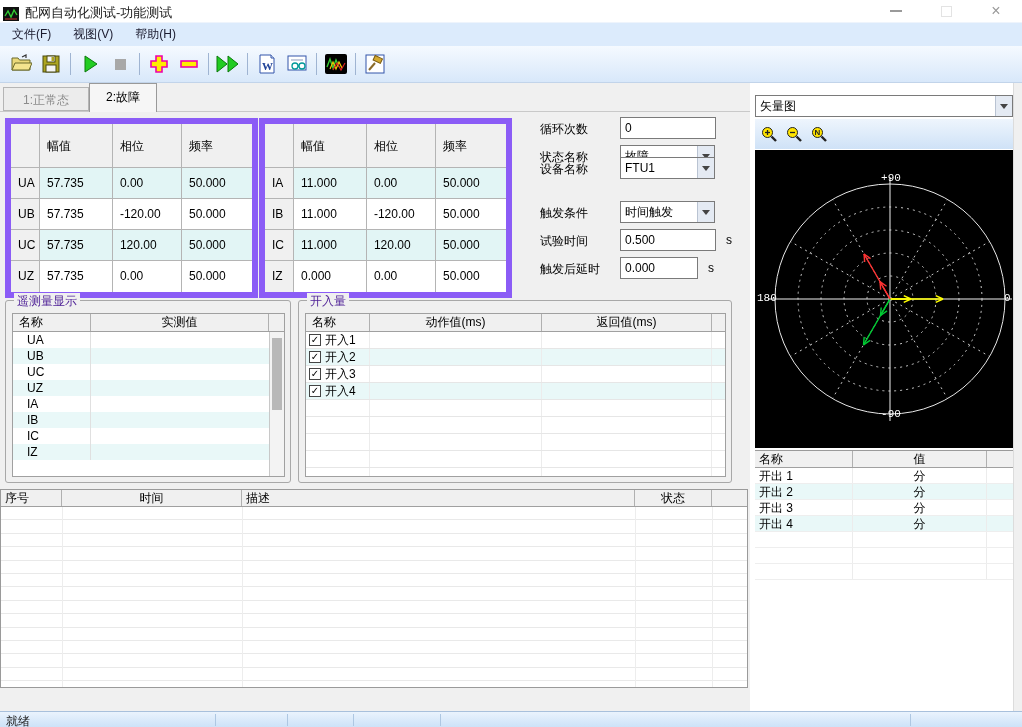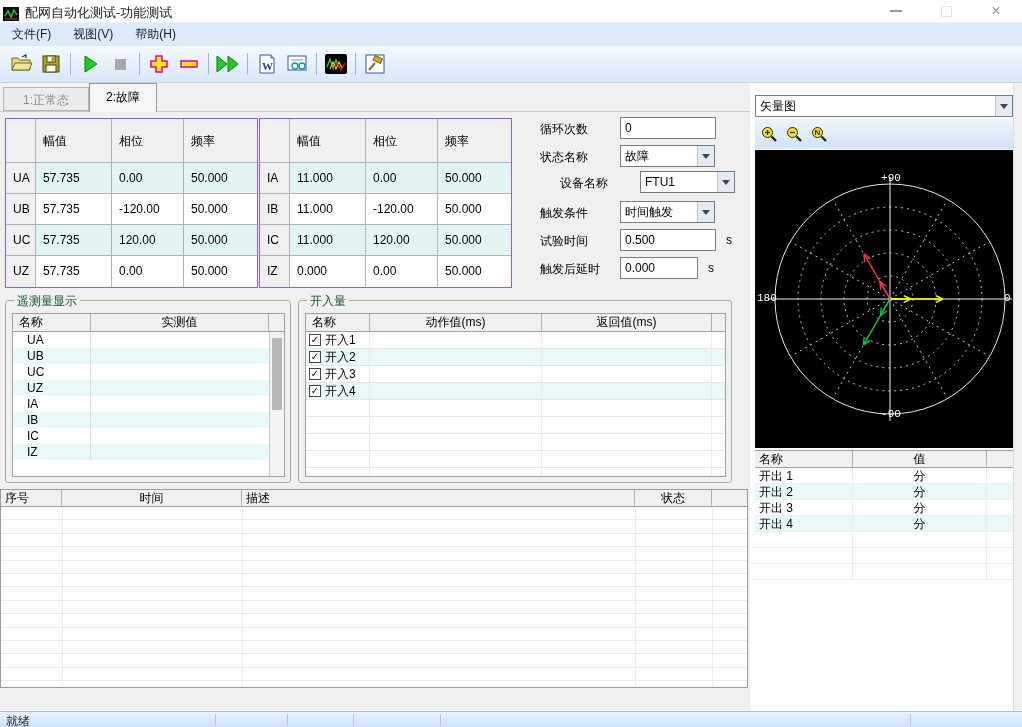--- a/index.html
+++ b/index.html
@@ -26,21 +26,21 @@
 .tsep{width:1px;height:22px;background:#9fb4d2;margin:0 4px}
 
 
 #left-area{position:absolute;left:0;top:83px;width:750px;height:628px;background:#f0f0f0}
 #tabline{position:absolute;left:0;top:28px;width:750px;height:1px;background:#c9c9c9}
 .tab{position:absolute;text-align:center;z-index:1}
 #tab-normal{left:3px;top:4px;width:86px;height:24px;line-height:24px;background:#ececec;border:1px solid #b5b5b5;color:#8c8c8c}
 #tab-fault{left:89px;top:0;width:68px;height:29px;line-height:27px;background:#f6f6f6;border:1px solid #999;border-bottom:none;color:#000;z-index:2}
 
 
-.ph-table{position:absolute;top:35px;background:#737373;border:1px solid #8b5cf6;width:253px}
+.ph-table{position:absolute;top:35px;background:#737373;border:6px solid #8b5cf6;width:253px}
 #voltage-table{left:5px}
 #current-table{left:259px}
 .ph-row{display:flex}
 .ph-cell{border-right:1px solid #b4b4b4;border-bottom:1px solid #b4b4b4;height:31px;line-height:30px;padding-left:7px;background:#fff;overflow:hidden}
 .ph-head .ph-cell{height:44px;line-height:44px;background:#f0f0f0}
 .ph-cell:nth-child(1){width:30px;background:#f0f0f0}
 .ph-cell:nth-child(2){width:76px}
 .ph-cell:nth-child(3){width:72px}
 .ph-cell:nth-child(4){width:73px;border-right:none}
 .ph-row.tint .ph-cell:nth-child(n+2){background:#e2f5f5}
@@ -54,21 +54,21 @@
 .combo{position:absolute;left:84px;top:0;width:95px;height:22px;border:1px solid #7a7a7a;background:#fff;display:flex}
 .combo-text{flex:1;line-height:20px;padding-left:4px;overflow:hidden;white-space:nowrap}
 .combo-btn{width:17px;height:20px;background:#e4eaf3;border-left:1px solid #b9c3d2;display:flex;align-items:center;justify-content:center}
 .tri-down{width:0;height:0;border-left:4px solid transparent;border-right:4px solid transparent;border-top:5px solid #444}
 .unit{position:absolute;top:4px;color:#000}
 
 
 .groupbox{position:absolute;top:217px;height:183px;border:1px solid #a8a8a8;border-radius:3px}
 #telemetry-group{left:5px;width:286px}
 #digital-group{left:298px;width:434px}
-.group-legend{position:absolute;top:-8px;left:8px;background:#f0f0f0;padding:0 3px;color:#14532d}
+.group-legend{position:absolute;top:-8px;left:8px;background:#f0f0f0;padding:0 3px;color:#4c1d95}
 
 
 #telemetry-table{position:absolute;left:6px;top:12px;width:273px;height:164px;background:#fff;border:1px solid #a0a0a0;overflow:hidden}
 .t-head{display:flex;height:18px;background:#f0f0f0;border-bottom:1px solid #a0a0a0}
 .t-head .h1{width:78px;border-right:1px solid #b0b0b0;padding-left:6px;line-height:17px}
 .t-head .h2{width:178px;border-right:1px solid #b0b0b0;text-align:center;line-height:17px}
 .t-head .h3{flex:1}
 #telemetry-body{position:absolute;left:0;top:18px;width:257px;height:145px}
 .t-row{display:flex;height:16px}
 .t-row.tint{background:#e9f8f8}
@@ -332,21 +332,21 @@
         </div>
         <div class="form-row" style="top: 32px;">
           <span class="form-label">状态名称</span>
           <div class="combo">
             <span class="combo-text">故障</span>
             <span class="combo-btn">
               <span class="tri-down"></span>
             </span>
           </div>
         </div>
-        <div class="form-row" style="top: 58px; margin-left: 20px;">
+        <div class="form-row" style="top: 44px;">
           <span class="form-label">设备名称</span>
           <div class="combo">
             <span class="combo-text">FTU1</span>
             <span class="combo-btn">
               <span class="tri-down"></span>
             </span>
           </div>
         </div>
         <div class="form-row" style="top: 88px;">
           <span class="form-label">触发条件</span>

